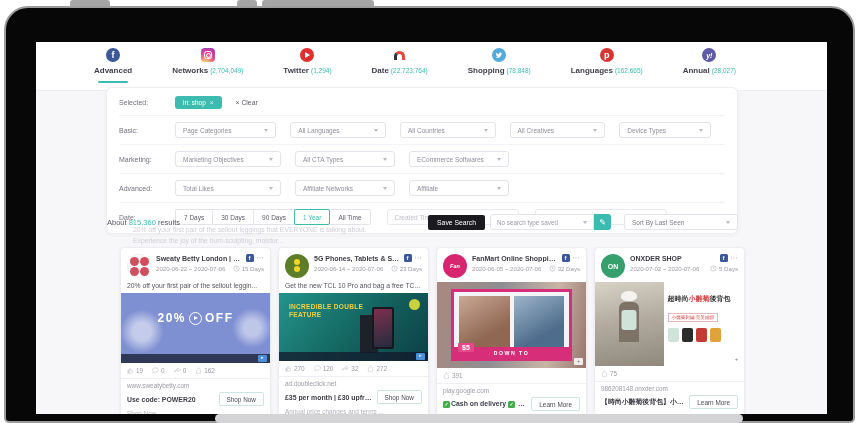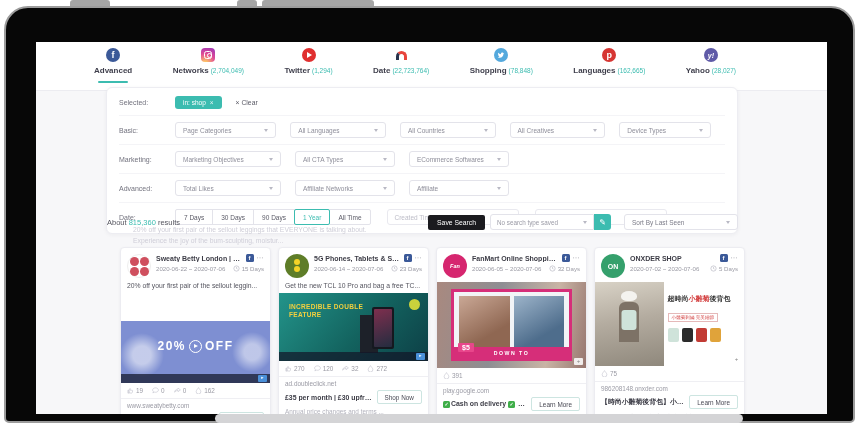--- a/index.html
+++ b/index.html
@@ -109,23 +109,23 @@
     padding:2.5px 7px; flex:none; cursor:pointer; white-space:nowrap; }
   .cfoot { font-size:6.4px; color:#b2b2bc; padding:2px 6px 5px; white-space:nowrap; overflow:hidden; text-overflow:ellipsis; }
   .chk { display:inline-flex; width:7px; height:7px; background:#3fae49; border-radius:1.5px; color:#fff; font-size:5px;
     align-items:center; justify-content:center; vertical-align:middle; margin-right:1px; }
   .chk::after { content:"\2713"; }
 
   
   .av-sb { background:#fff; border:1px solid #eee; position:relative; }
   .sb-dot { position:absolute; width:9px; height:9px; border-radius:50%; background:#cf4f5e; top:2px; left:2px;
     box-shadow:10px 0 0 #cf4f5e, 0 10px 0 #cf4f5e, 10px 10px 0 #cf4f5e; }
-  .img-sb { height:62px; background:#7e8fd2;
+  .img-sb { height:70px; background:#7e8fd2;
     background-image:radial-gradient(circle at 14% 55%, rgba(255,255,255,.55) 0 9px, rgba(255,255,255,0) 22px),
-                     radial-gradient(circle at 88% 50%, rgba(255,255,255,.5) 0 8px, rgba(255,255,255,0) 20px);margin-top:28px; }
+                     radial-gradient(circle at 88% 50%, rgba(255,255,255,.5) 0 8px, rgba(255,255,255,0) 20px); }
   .sb-line { position:absolute; left:0; right:0; top:18px; display:flex; align-items:center; justify-content:center; gap:3px;
     color:#fff; font-weight:bold; font-size:12px; letter-spacing:1.5px; }
   .playc { width:13px; height:13px; border:1.4px solid #fff; border-radius:50%; display:flex; align-items:center; justify-content:center; }
   .playc i { width:0; height:0; border-left:4px solid #fff; border-top:2.5px solid transparent; border-bottom:2.5px solid transparent; margin-left:1px; }
 
   
   .av-ee { background:#5e7d28; position:relative; }
   .ee-dot { position:absolute; width:6px; height:6px; border-radius:50%; background:#f5d327; top:5px; left:9px; box-shadow:0 7px 0 #f5d327; }
   .img-ee { height:68px; background:linear-gradient(130deg,#23948a 0%, #13635f 55%, #0d3f46 100%); }
   .ee-txt { position:absolute; left:10px; top:10px; color:#f3d03e; font-weight:bold; font-size:6.5px; line-height:8px; letter-spacing:.3px; }
@@ -206,21 +206,21 @@
               </svg>
           </span>
           <span class="tl"><span>Shopping</span><span class="tc">(78,848)</span></span>
         </div>
         <div class="tab">
           <span class="tab-ic ic-pin">p</span>
           <span class="tl"><span>Languages</span><span class="tc">(162,665)</span></span>
         </div>
         <div class="tab">
           <span class="tab-ic ic-yh">y!</span>
-          <span class="tl"><span>Yahoo</span><span class="tc">(28,027)</span></span>
+          <span class="tl"><span>Annual</span><span class="tc">(28,027)</span></span>
         </div>
       </div>
     </div>
 
     <div class="fpanel">
       <div class="frow">
         <span class="flabel">Selected:</span>
         <span class="chip">
           <span>in: shop</span>
             <span class="x">×</span>

